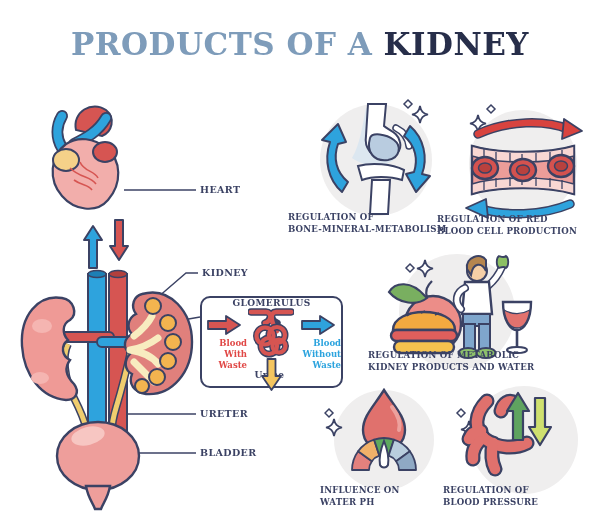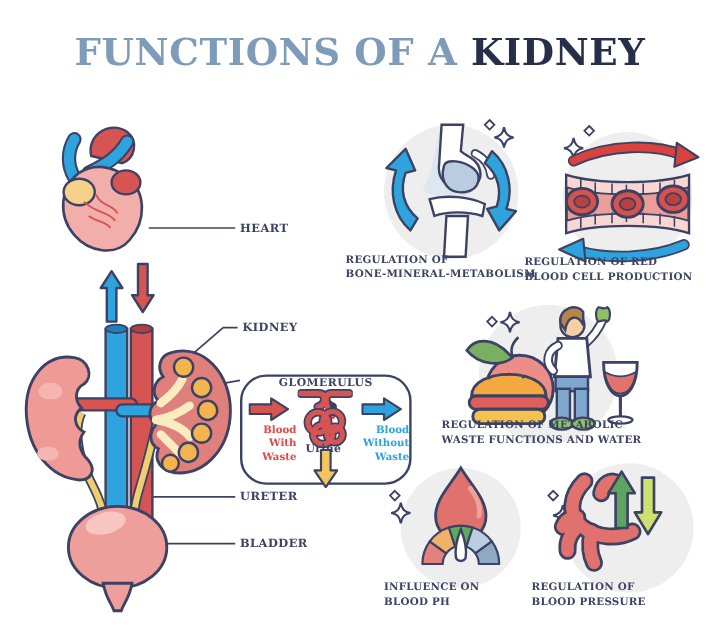--- a/index.html
+++ b/index.html
@@ -9,42 +9,42 @@
   
   #title{left:0;top:26px;width:600px;text-align:center;font-weight:bold;
          font-size:31px;letter-spacing:.5px;white-space:nowrap;}
   #title .t-light{color:#7e9cba;}
   #title .t-dark{color:#272e4a;}
   
   text.organ-label{font-family:"DejaVu Serif",serif;font-weight:bold;font-size:9.5px;
                    letter-spacing:.4px;fill:#3b4264;}
   
   #glom-box{left:200px;top:296px;width:139px;height:88px;border:2.5px solid #3b4264;
-            border-radius:22px;background:#fff;margin-top:16px;}
+            border-radius:10px;background:#fff;}
   #glom-title{position:absolute;left:0;right:0;top:-7px;text-align:center;}
   #glom-title span{background:#fff;padding:0 5px;font-weight:bold;font-size:9px;
                    letter-spacing:.4px;color:#3b4264;}
   .glom-txt{position:absolute;top:40px;font-weight:bold;font-size:8.5px;line-height:1.3;
             text-align:right;}
   #glom-in-txt{left:1px;width:44px;color:#e04745;}
   #glom-out-txt{left:93px;width:46px;color:#2ba3de;}
   #urine-label{left:200px;top:370px;width:139px;text-align:center;font-weight:bold;
                font-size:9px;color:#3b4264;letter-spacing:.3px;}
   
   .fn-label{text-align:left;font-weight:bold;font-size:8.6px;line-height:1.45;
             color:#3b4264;letter-spacing:.2px;}
   .fn-label span{display:block;}
 </style>
 </head>
 <body>
 
 <div id="stage">
 
   <div id="title" class="abs">
-    <span class="t-light">FUNCTIONS OF A </span><span class="t-dark">KIDNEY</span>
+    <span class="t-light">PRODUCTS OF A </span><span class="t-dark">KIDNEY</span>
   </div>
 
   <svg class="abs" style="left:10px;top:88px;" width="250" height="430" viewBox="0 0 250 430">
 
     <g stroke="#3b4264" stroke-width="1.4" fill="none">
       <path d="M114,102 L186,102"></path>
       <path d="M140,216 L176,185 L188,185"></path>
       <path d="M150,236 L190,229"></path>
       <path d="M104,326 L186,326"></path>
       <path d="M90,365 L186,365"></path>
@@ -236,21 +236,21 @@
     </g>
     <g>
       <path d="M118,52 C118,70 125,80 132,80 C139,80 146,70 146,52 Z" fill="#fff" stroke="#3b4264" stroke-width="2.4"></path>
       <path d="M119,60 C121,72 126,78 132,78 C138,78 143,72 145,60 C136,65 128,65 119,60 Z" fill="#e2726e" stroke="#3b4264" stroke-width="1.4"></path>
       <path d="M132,80 L132,98" stroke="#3b4264" stroke-width="2.6"></path>
       <ellipse cx="132" cy="100" rx="10" ry="3" fill="#fff" stroke="#3b4264" stroke-width="2"></ellipse>
     </g>
   </svg>
   <div class="fn-label abs" style="left:368px;top:349px;width:175px;">
     <span>REGULATION OF METABOLIC</span>
-      <span>WASTE FUNCTIONS AND WATER</span>
+      <span>KIDNEY PRODUCTS AND WATER</span>
   </div>
 
   <svg class="abs" style="left:324px;top:385px;" width="120" height="112" viewBox="0 0 120 112">
     <circle cx="60" cy="55" r="50" fill="#efeeee"></circle>
     <g>
       <path d="M10,34 C11,39.5 13,41.5 18,42.5 C13,43.5 11,45.5 10,51 C9,45.5 7,43.5 2,42.5 C7,41.5 9,39.5 10,34 Z" fill="#fff" stroke="#3b4264" stroke-width="1.7"></path>
       <path d="M5,24 L9,28 L5,32 L1,28 Z" fill="#fff" stroke="#3b4264" stroke-width="1.5"></path>
     </g>
     <path d="M60,5 C50,21 39,31 39,45 a21,21 0 0 0 42,0 C81,31 70,21 60,5 Z" fill="#e0716d" stroke="#3b4264" stroke-width="2.4"></path>
     <path d="M68,22 C74,30 77,38 75,45" stroke="#eda19d" stroke-width="4" fill="none" stroke-linecap="round"></path>
@@ -258,21 +258,21 @@
       <path d="M28,85 A32,32 0 0 1 34.1,66.2 L47.9,76.2 A15,15 0 0 0 45,85 Z" fill="#e2817d"></path>
       <path d="M34.1,66.2 A32,32 0 0 1 50.1,54.6 L55.4,70.7 A15,15 0 0 0 47.9,76.2 Z" fill="#f0b169"></path>
       <path d="M50.1,54.6 A32,32 0 0 1 69.9,54.6 L64.6,70.7 A15,15 0 0 0 55.4,70.7 Z" fill="#5ea95e"></path>
       <path d="M69.9,54.6 A32,32 0 0 1 85.9,66.2 L72.1,76.2 A15,15 0 0 0 64.6,70.7 Z" fill="#b9cede"></path>
       <path d="M85.9,66.2 A32,32 0 0 1 92,85 L75,85 A15,15 0 0 0 72.1,76.2 Z" fill="#8fa9c4"></path>
     </g>
     <path d="M60,56 C56,66 55,74 56,80 a4.5,4.5 0 0 0 8,0 C65,74 64,66 60,56 Z" fill="#fff" stroke="#3b4264" stroke-width="2"></path>
   </svg>
   <div class="fn-label abs" style="left:320px;top:484px;width:130px;">
     <span>INFLUENCE ON</span>
-      <span>BLOOD PH</span>
+      <span>WATER PH</span>
   </div>
 
   <svg class="abs" style="left:455px;top:385px;" width="130" height="115" viewBox="0 0 130 115">
     <circle cx="69" cy="55" r="54" fill="#efeeee"></circle>
     <g>
       <path d="M6,24 L10,28 L6,32 L2,28 Z" fill="#fff" stroke="#3b4264" stroke-width="1.5"></path>
       <path d="M14,36 C15,41.5 17,43.5 22,44.5 C17,45.5 15,47.5 14,53 C13,47.5 11,45.5 6,44.5 C11,43.5 13,41.5 14,36 Z" fill="#fff" stroke="#3b4264" stroke-width="1.7"></path>
     </g>
     <g stroke="#3b4264" stroke-width="15" fill="none" stroke-linecap="round">
       <path d="M32,16 C20,28 18,44 30,54 C44,64 60,64 72,58"></path>

